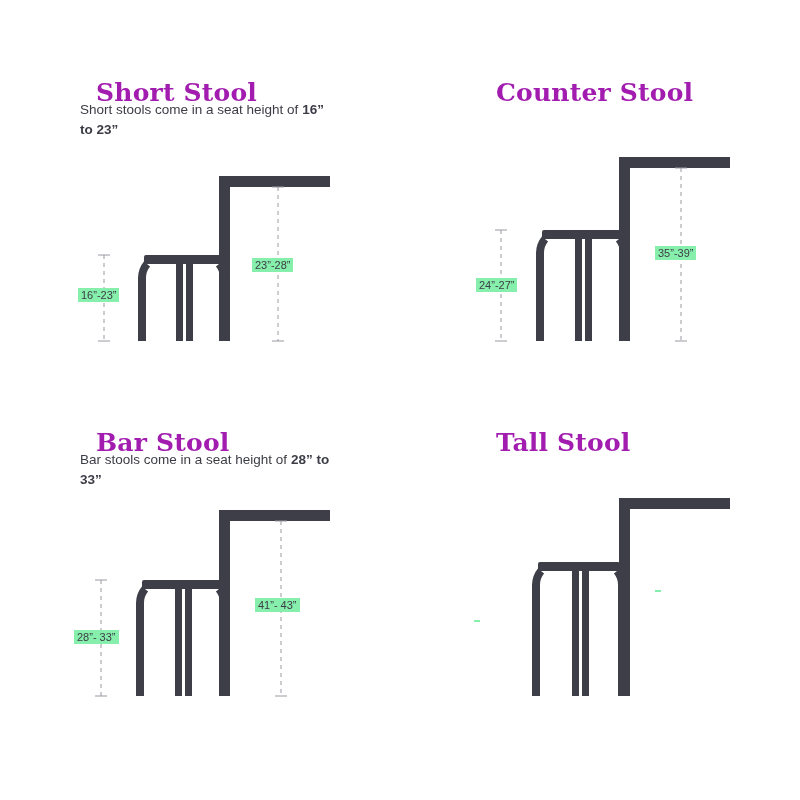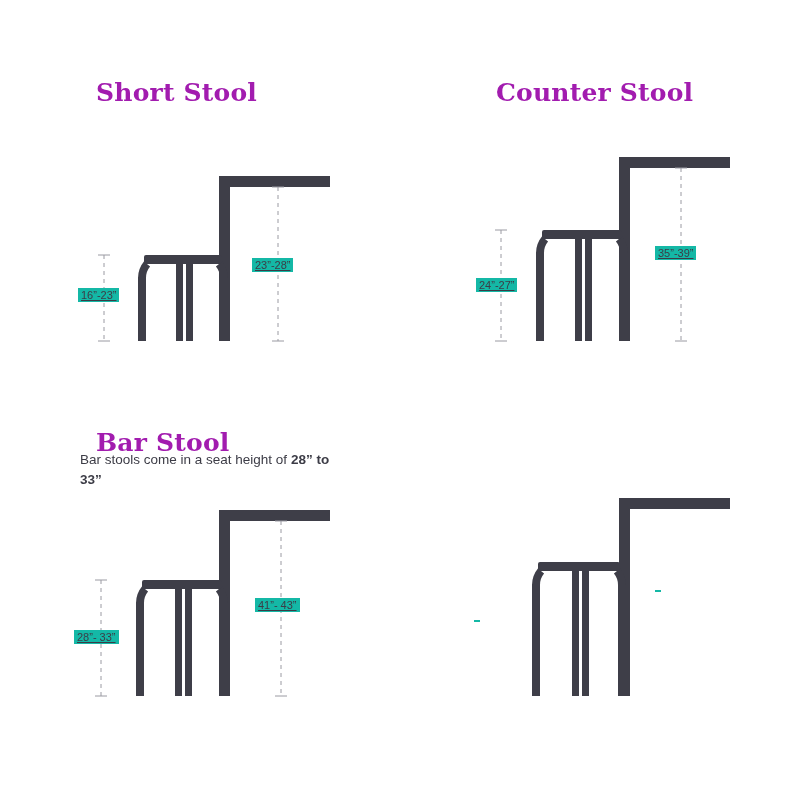--- a/index.html
+++ b/index.html
@@ -61,32 +61,32 @@
     width: 400px;
     height: 280px;
   }
   .stage svg { display: block; }
 
   .dimlabel {
     position: absolute;
     font-size: 11px;
     color: #3c3c46;
     white-space: nowrap;
-    background: #14b8a6;
+    background: #86efac;
     padding: 1px 3px;
-    text-decoration: underline;
   }
 </style>
 </head>
 <body>
 
 <div class="grid">
 
   <div class="panel p-tl">
     <div class="panel-title">Short Stool</div>
+    <div class="panel-sub"><span>Short stools come in a seat height of </span><b>16” to 23”</b></div>
     <div class="stage">
       <svg width="400" height="280" viewBox="0 0 400 280">
 
         <g>
           <rect x="225" y="56" width="105" height="11" fill="#3e3e48"></rect>
           <rect x="219" y="56" width="11" height="165" fill="#3e3e48"></rect>
         </g>
 
         <g>
           <rect x="144" y="135" width="78" height="9" rx="2" fill="#3e3e48"></rect>
@@ -170,20 +170,21 @@
           <line x1="275" y1="51" x2="287" y2="51"></line>
           <line x1="275" y1="226" x2="287" y2="226"></line>
         </g>
       </svg>
       <div class="dimlabel" style="left:74px; top:160px;">28”- 33”</div>
       <div class="dimlabel" style="left:255px; top:128px;text-align:right;">41”- 43”</div>
     </div>
   </div>
 
   <div class="panel p-br">
+    <div class="panel-title">Tall Stool</div>
     <div class="stage">
       <svg width="400" height="280" viewBox="0 0 400 280">
         <g>
           <rect x="225" y="28" width="105" height="11" fill="#3e3e48"></rect>
           <rect x="219" y="28" width="11" height="198" fill="#3e3e48"></rect>
         </g>
         <g>
           <rect x="138" y="92" width="82" height="9" rx="2" fill="#3e3e48"></rect>
           <path d="M141 101 q-5 6 -5 14 v111" stroke="#3e3e48" stroke-width="8" fill="none"></path>
           <path d="M217 101 q5 6 5 14 v111" stroke="#3e3e48" stroke-width="8" fill="none"></path>

